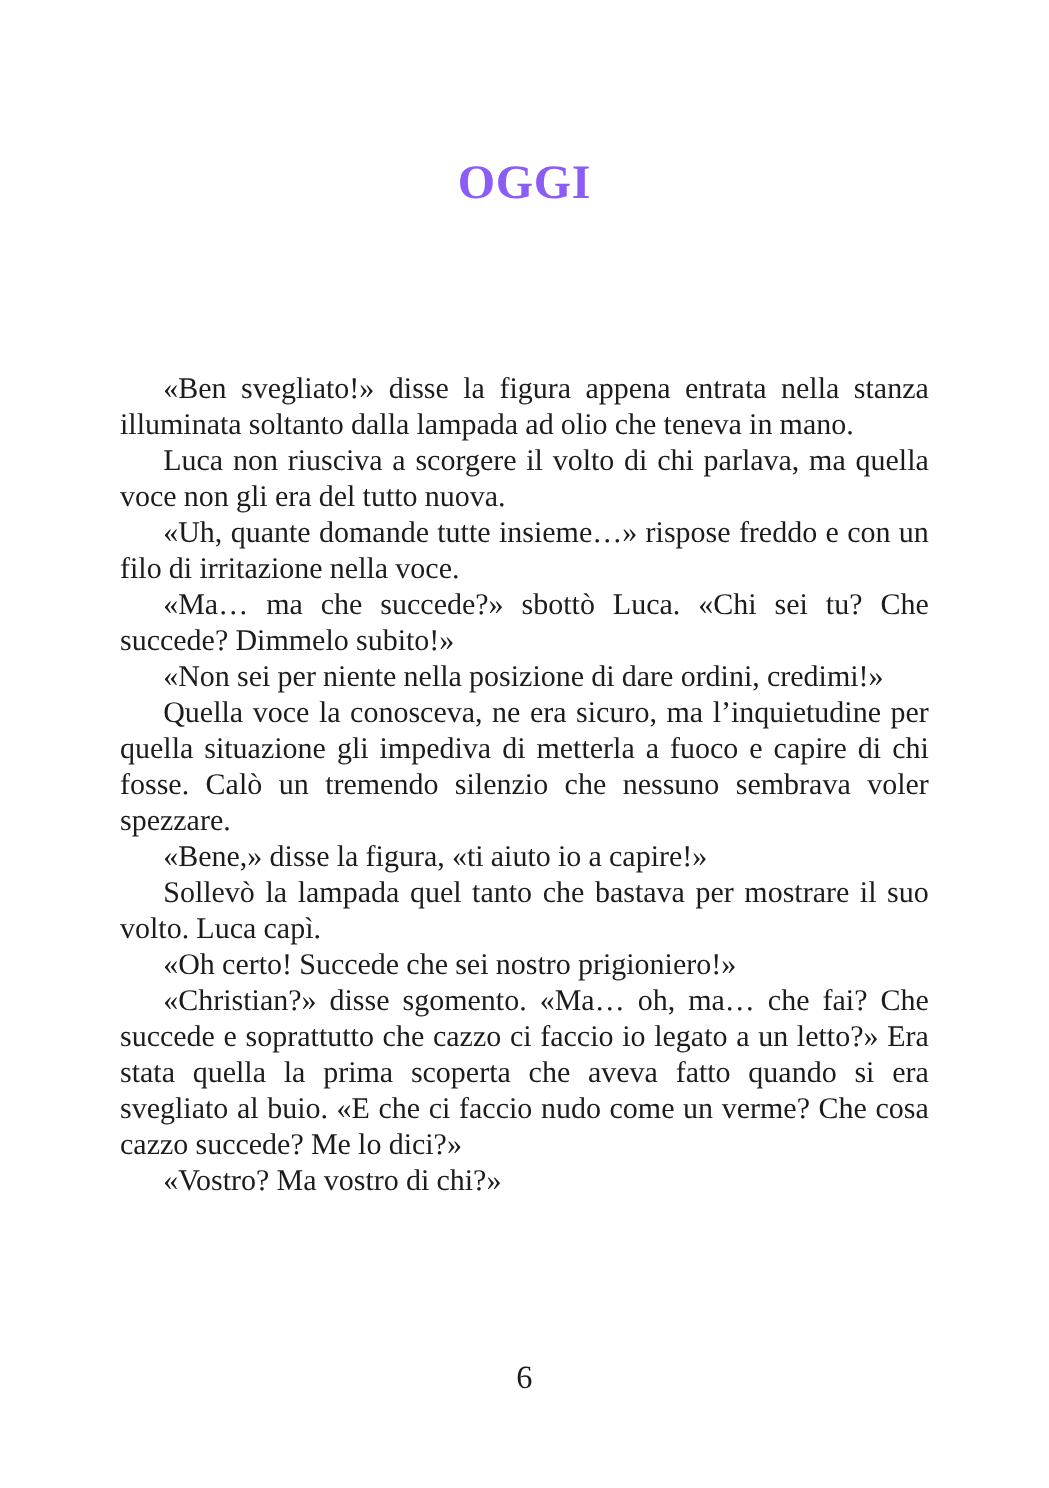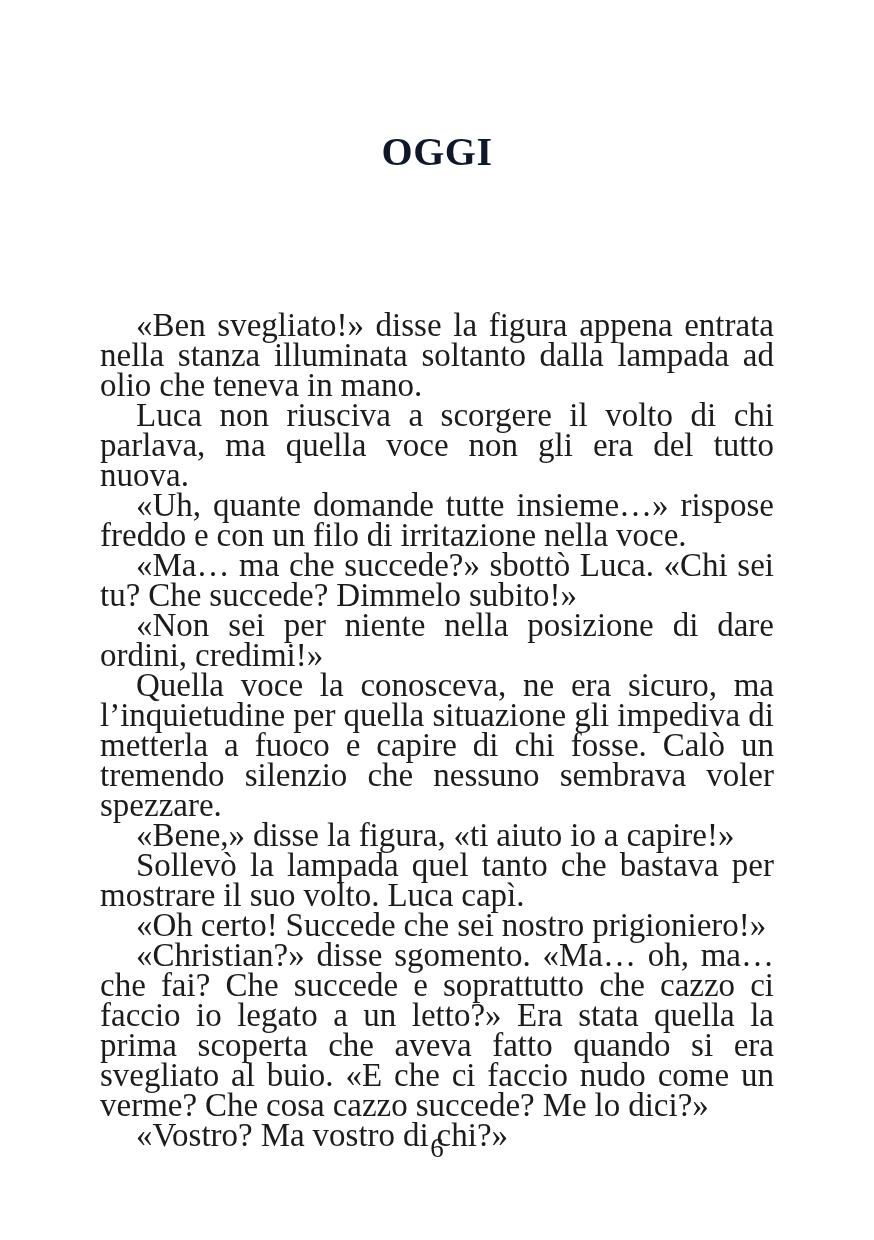--- a/index.html
+++ b/index.html
@@ -26,21 +26,21 @@
     line-height: 44px;
     font-weight: bold;
     letter-spacing: 0.5px;
     color: #3a3a3a;
   }
   .body-text {
     position: absolute;
     top: 310px;
     left: 100px;
     width: 674px;
-    font-size: 33px;
+    font-size: 25px;
     line-height: 30px;
     color: #1c1c1c;
     text-align: justify;
   }
   .body-text p {
     margin: 0;
     padding: 0;
     text-indent: 36px;
     word-spacing: -0.01em;
   }
@@ -52,21 +52,21 @@
     text-align: center;
     font-size: 27px;
     line-height: 32px;
     color: #1c1c1c;
   }
 </style>
 </head>
 <body>
 
 <div class="sheet" style="background: rgb(255, 255, 255);">
-  <h1 class="chapter-title" style="color: #0f172a;">OGGI</h1>
+  <h1 class="chapter-title" style="color: #8b5cf6;">OGGI</h1>
 
   <main class="body-text" id="body-text" style="color: rgb(28, 28, 28);">
       <p>«Ben svegliato!» disse la figura appena entrata nella stanza illuminata soltanto dalla lampada ad olio che teneva in mano.</p>
       <p>Luca non riusciva a scorgere il volto di chi parlava, ma quella voce non gli era del tutto nuova.</p>
       <p>«Uh, quante domande tutte insieme…» rispose freddo e con un filo di irritazione nella voce.</p>
       <p>«Ma… ma che succede?» sbottò Luca. «Chi sei tu? Che succede? Dimmelo subito!»</p>
       <p>«Non sei per niente nella posizione di dare ordini, credimi!»</p>
       <p>Quella voce la conosceva, ne era sicuro, ma l’inquietudine per quella situazione gli impediva di metterla a fuoco e capire di chi fosse. Calò un tremendo silenzio che nessuno sembrava voler spezzare.</p>
       <p>«Bene,» disse la figura, «ti aiuto io a capire!»</p>
       <p>Sollevò la lampada quel tanto che bastava per mostrare il suo volto. Luca capì.</p>

